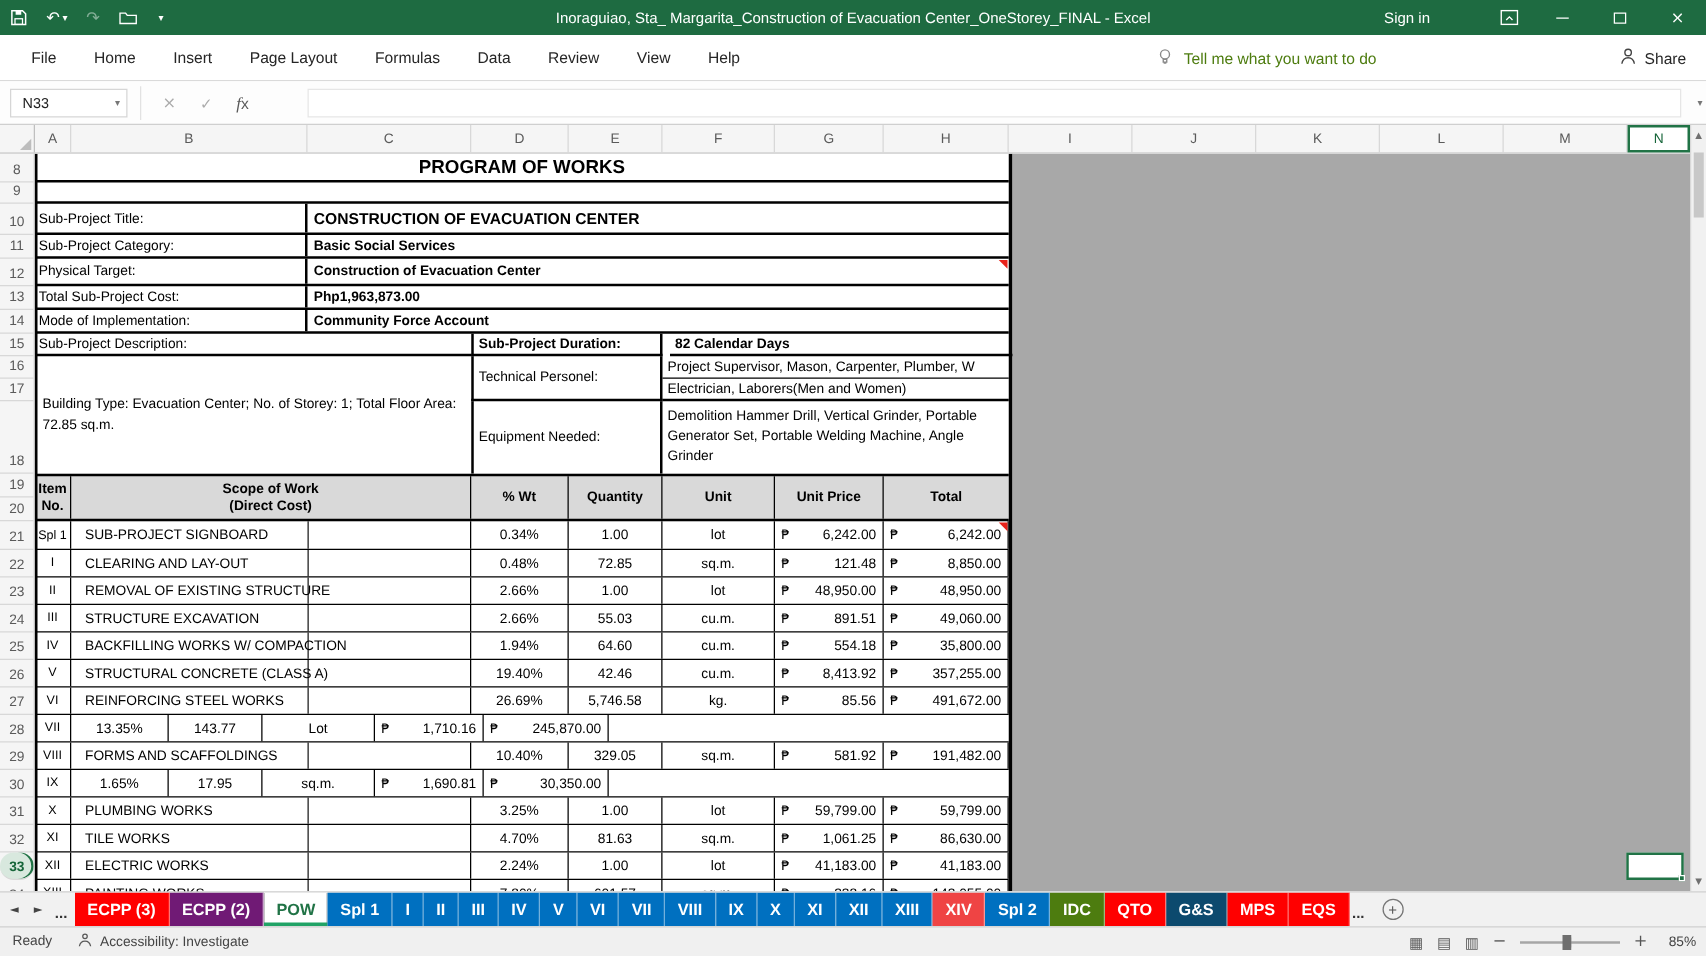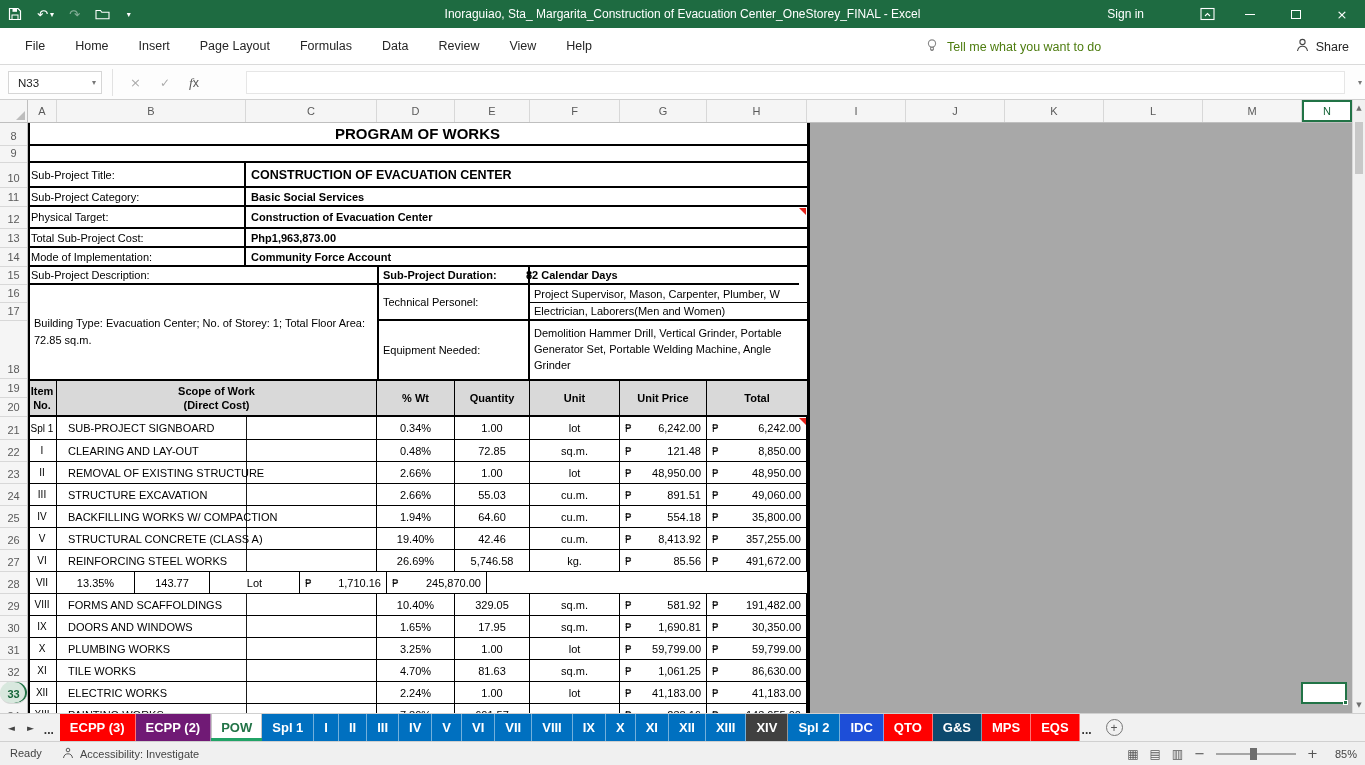--- a/index.html
+++ b/index.html
@@ -59,21 +59,21 @@
   .cell-text { font-size:11px; color:#000; }
   .doc-title { position:absolute; left:0; top:0; width:779px; height:23px; border-bottom:2px solid #000; display:flex; align-items:center; justify-content:center; font-weight:bold; font-size:15px; }
   .row9-spacer { position:absolute; left:0; top:23px; width:779px; height:17px; border-bottom:2px solid #000; }
   #info-rows { position:absolute; left:0; top:40px; width:779px; }
   .irow { display:flex; width:779px; border-bottom:2px solid #000; }
   .irow .ilabel { width:218px; border-right:2px solid #000; display:flex; align-items:center; padding-left:3px; font-size:11px; }
   .irow .ivalue { flex:1; display:flex; align-items:center; padding-left:5px; font-weight:bold; font-size:11px; }
   .irow .ivalue.big { font-size:12.5px; }
   .desc-label { position:absolute; left:0; top:144px; width:349px; height:18px; border-bottom:2px solid #000; display:flex; align-items:center; padding-left:3px; }
   .dur-label { position:absolute; left:349px; top:144px; width:153px; height:18px; border-left:2px solid #000; border-right:2px solid #000; border-bottom:2px solid #000; display:flex; align-items:center; padding-left:4px; font-weight:bold; }
-  .dur-value { position:absolute; left:494px; top:144px; width:277px; height:18px; border-bottom:2px solid #000; display:flex; align-items:center; padding-left:4px; font-weight:bold; }
+  .dur-value { position:absolute; left:508px; top:144px; width:277px; height:18px; border-bottom:2px solid #000; display:flex; align-items:center; padding-left:4px; font-weight:bold; }
   .bldg-desc { position:absolute; left:2px; top:162px; width:345px; height:94px; display:flex; align-items:center; padding:2px 4px; line-height:1.55; }
   .pers-label { position:absolute; left:349px; top:162px; width:153px; height:36px; border-left:2px solid #000; border-right:2px solid #000; border-bottom:2px solid #000; display:flex; align-items:center; padding-left:4px; }
   .pers-l1 { position:absolute; left:502px; top:162px; width:277px; height:18px; border-bottom:1px solid #000; display:flex; align-items:center; padding-left:4px; white-space:nowrap; overflow:hidden; }
   .pers-l2 { position:absolute; left:502px; top:180px; width:277px; height:18px; border-bottom:2px solid #000; display:flex; align-items:center; padding-left:4px; white-space:nowrap; overflow:hidden; }
   .equip-label { position:absolute; left:349px; top:198px; width:153px; height:58px; border-left:2px solid #000; border-right:2px solid #000; display:flex; align-items:center; padding-left:4px; }
   .equip-value { position:absolute; left:502px; top:198px; width:277px; height:58px; display:flex; align-items:center; padding:2px 2px 2px 4px; line-height:1.45; }
 
   
   .thead { position:absolute; left:0; top:256px; width:779px; height:38px; background:#D9D9D9; border-top:2px solid #000; border-bottom:2px solid #000; display:flex; }
   .th { border-right:1px solid #000; display:flex; align-items:center; justify-content:center; text-align:center; font-weight:bold; font-size:11px; white-space:pre-line; line-height:1.3; flex-shrink:0; }
@@ -451,23 +451,20 @@
             <span class="peso">₱</span>
             <span class="amt">581.92</span>
           </div>
           <div class="td money w-total">
             <span class="peso">₱</span>
             <span class="amt">191,482.00</span>
           </div>
         </div>
         <div class="tr" style="height: 22px;">
           <div class="td item w-item">IX</div>
-          <div class="td scope w-scope">
-            <span>DOORS AND WINDOWS</span>
-          </div>
           <div class="td w-wt">1.65%</div>
           <div class="td w-qty">17.95</div>
           <div class="td w-unit">sq.m.</div>
           <div class="td money w-price">
             <span class="peso">₱</span>
             <span class="amt">1,690.81</span>
           </div>
           <div class="td money w-total">
             <span class="peso">₱</span>
             <span class="amt">30,350.00</span>
@@ -577,23 +574,23 @@
         <div class="stab" style="background: rgb(0, 112, 192);">IV</div>
         <div class="stab" style="background: rgb(0, 112, 192);">V</div>
         <div class="stab" style="background: rgb(0, 112, 192);">VI</div>
         <div class="stab" style="background: rgb(0, 112, 192);">VII</div>
         <div class="stab" style="background: rgb(0, 112, 192);">VIII</div>
         <div class="stab" style="background: rgb(0, 112, 192);">IX</div>
         <div class="stab" style="background: rgb(0, 112, 192);">X</div>
         <div class="stab" style="background: rgb(0, 112, 192);">XI</div>
         <div class="stab" style="background: rgb(0, 112, 192);">XII</div>
         <div class="stab" style="background: rgb(0, 112, 192);">XIII</div>
-        <div class="stab" style="background: #404040;">XIV</div>
+        <div class="stab" style="background: #ef4444;">XIV</div>
         <div class="stab" style="background: rgb(0, 112, 192);">Spl 2</div>
-        <div class="stab" style="background: #1d4ed8;">IDC</div>
+        <div class="stab" style="background: #4d7c0f;">IDC</div>
         <div class="stab" style="background: rgb(255, 0, 0);">QTO</div>
         <div class="stab" style="background: #0c4a6e;">G&amp;S</div>
         <div class="stab" style="background: rgb(255, 0, 0);">MPS</div>
         <div class="stab" style="background: rgb(255, 0, 0);">EQS</div>
       </div>
     <div class="tab-ellipsis">...</div>
     <div class="newsheet">+</div>
 
   </div>
 

